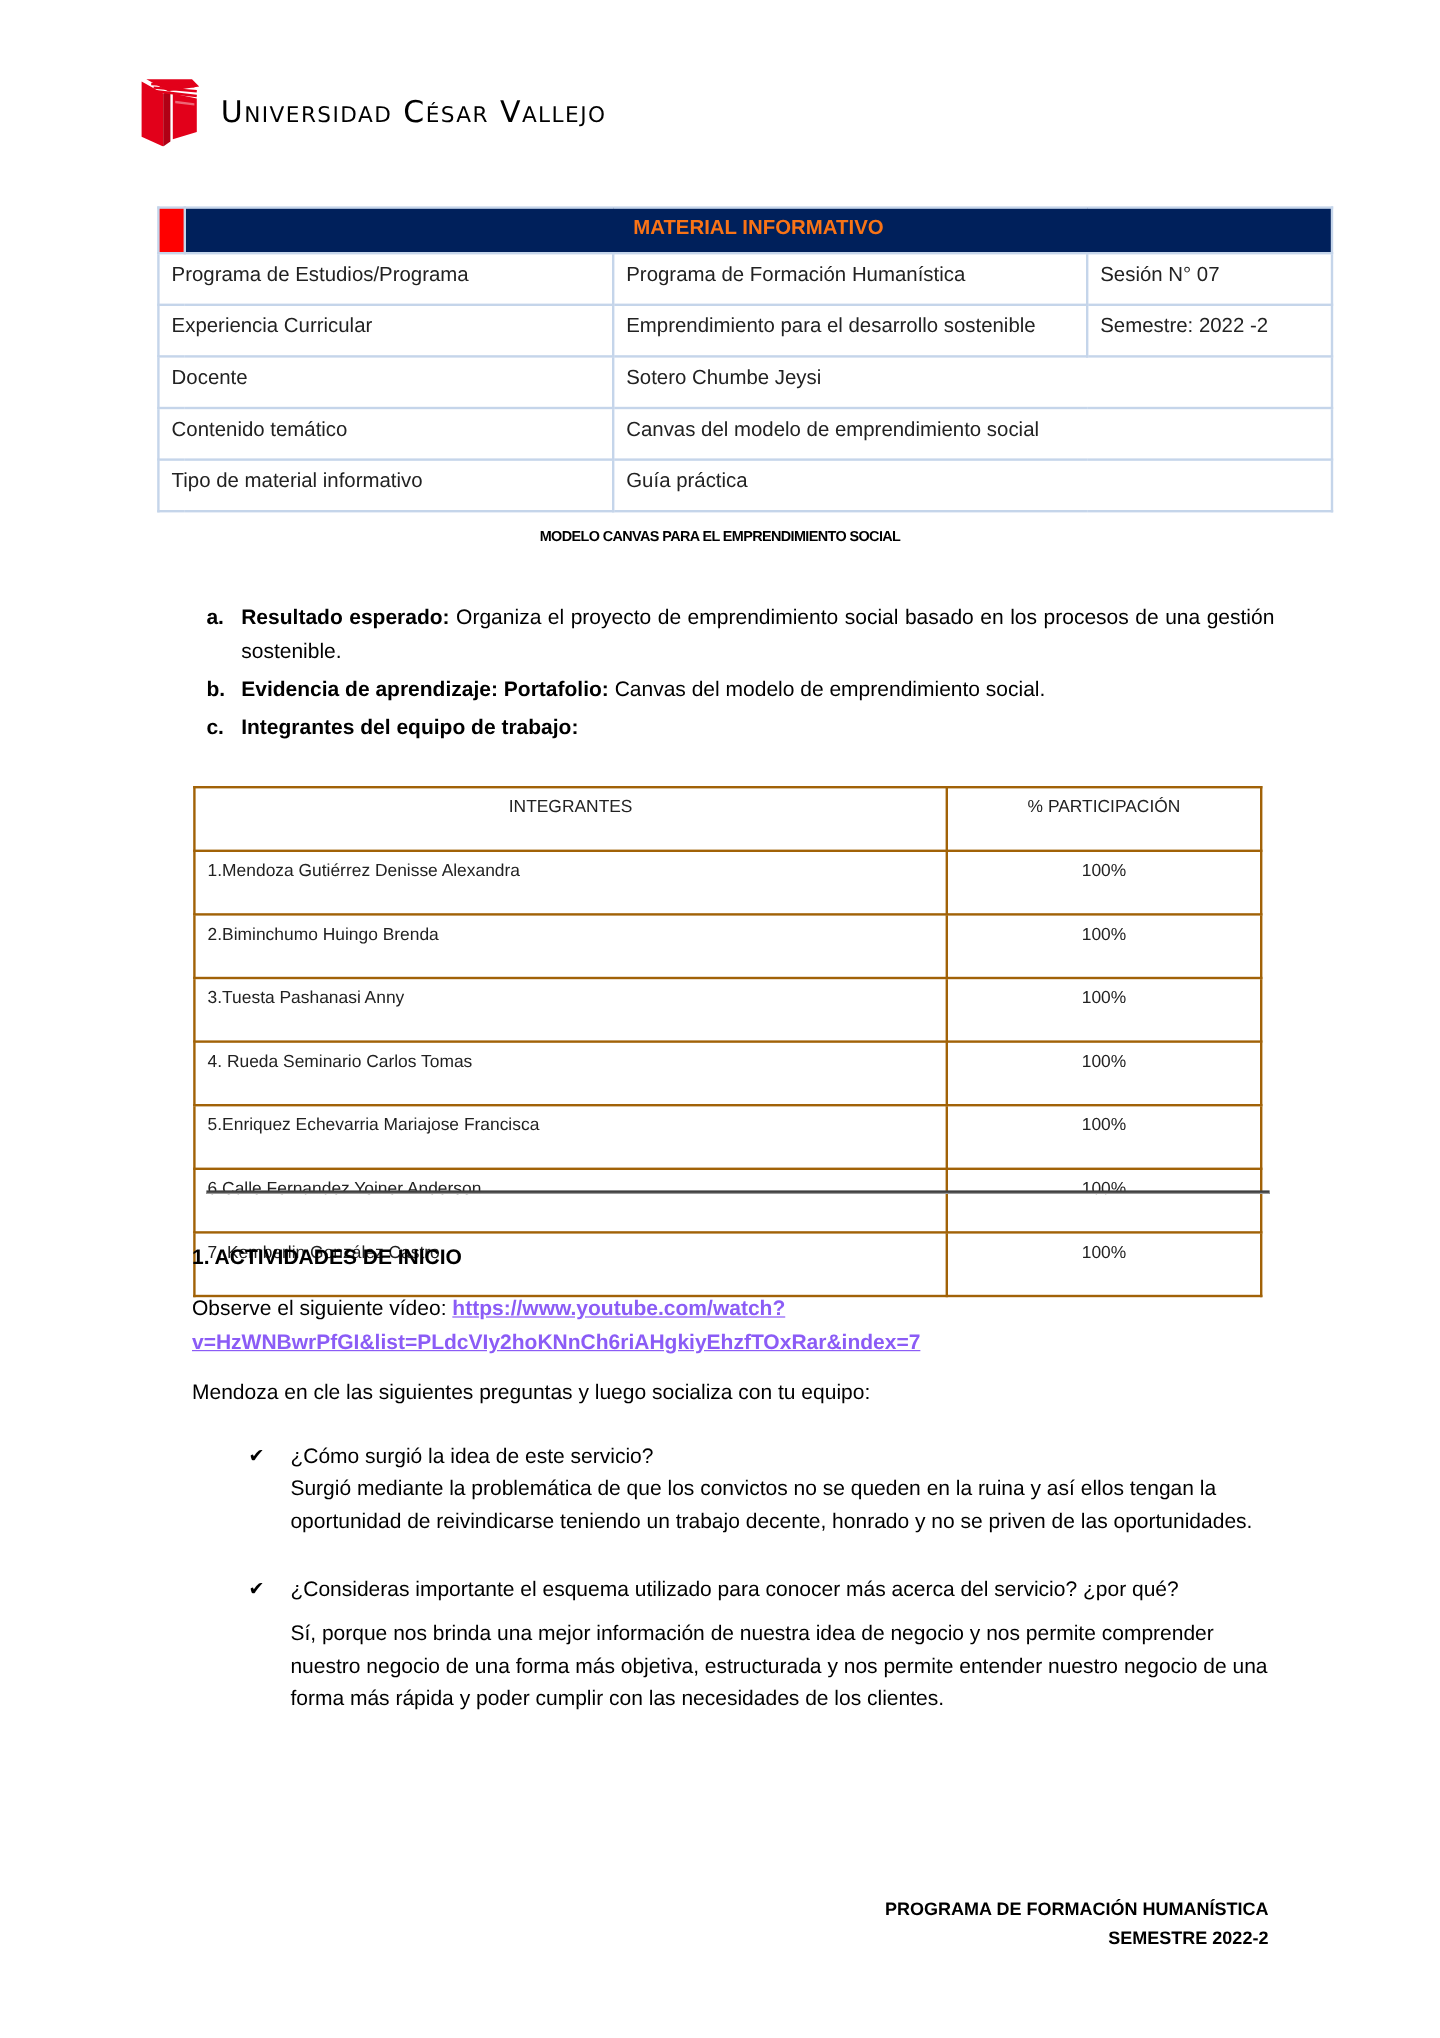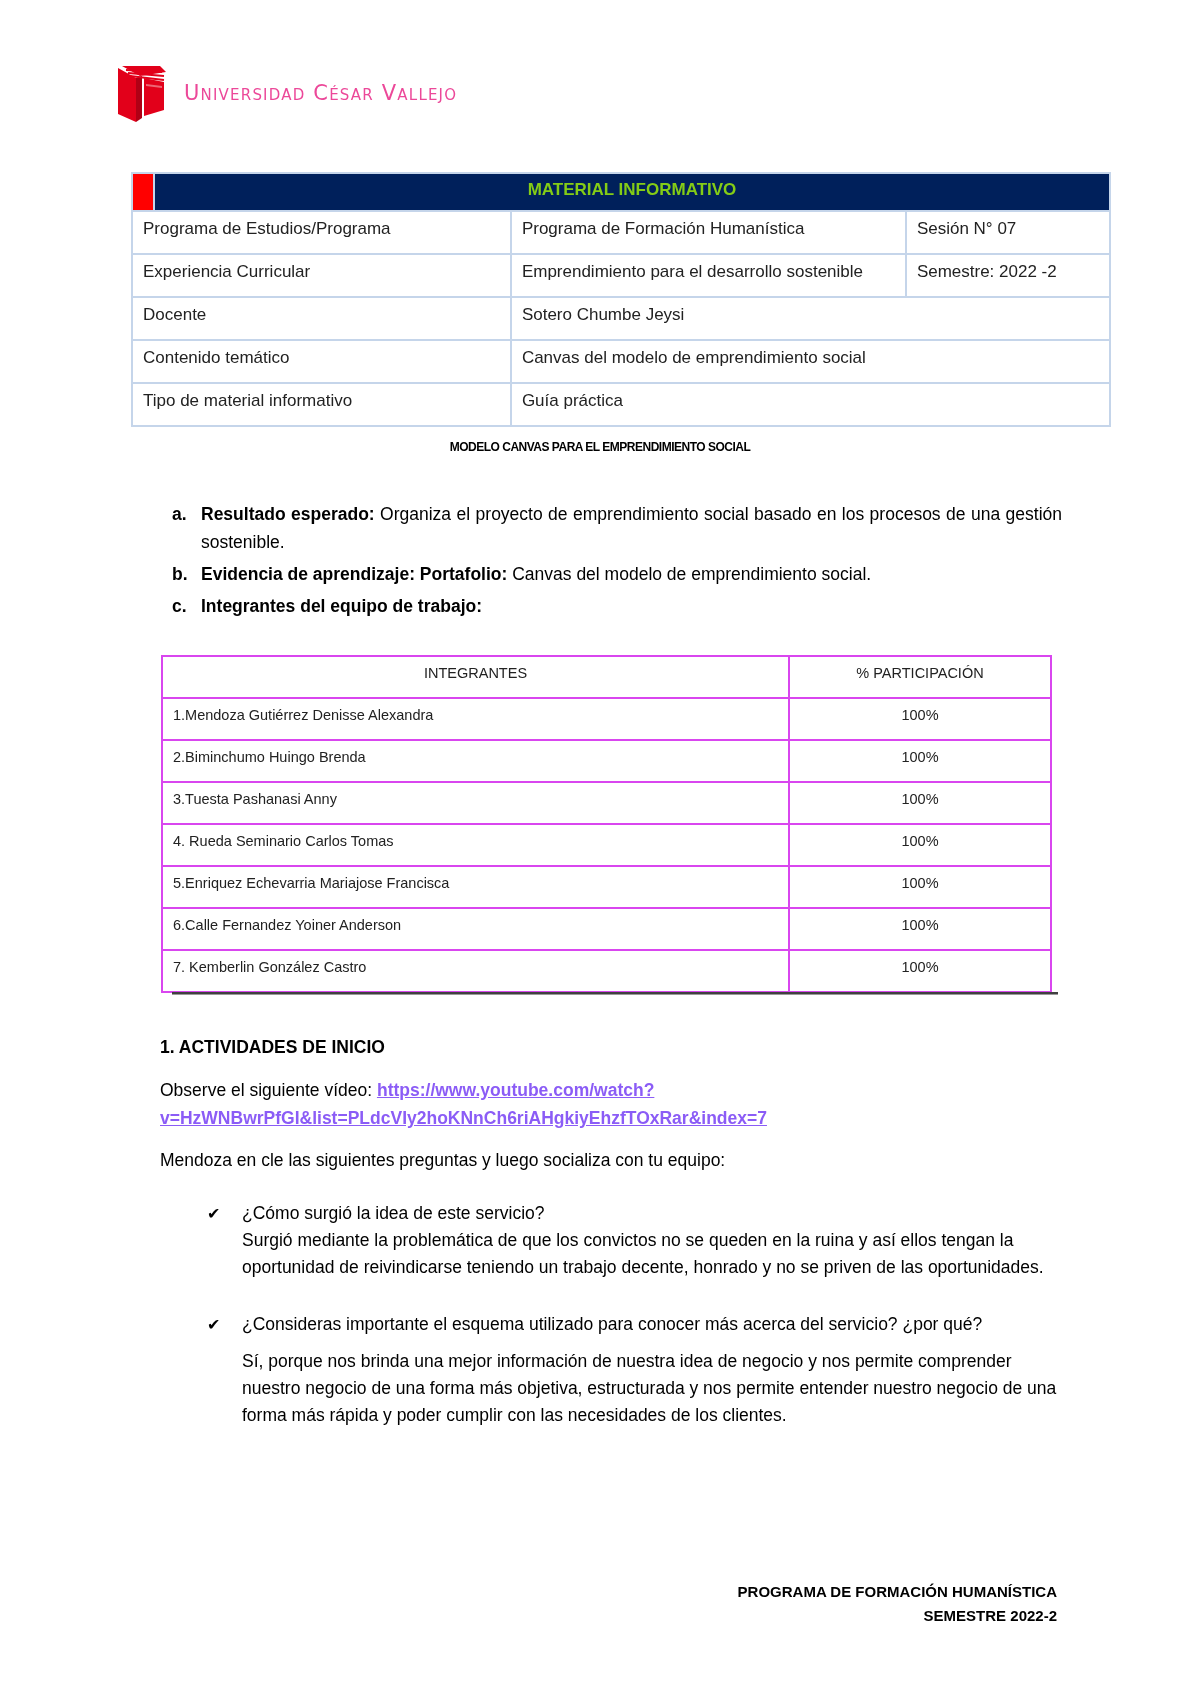--- a/index.html
+++ b/index.html
@@ -1,37 +1,37 @@
 <!DOCTYPE html>
 <html><head>
 <meta charset="utf-8">
 <style>
   * { box-sizing: border-box; margin: 0; padding: 0; }
   html, body { width: 1200px; height: 1698px; background: #ffffff; }
   body { position: relative; font-family: "Liberation Sans", sans-serif; color: #000; overflow: hidden; }
 
   .logo { position: absolute; left: 116px; top: 64px; display: flex; align-items: center; }
   .logo svg { width: 52px; height: 58px; }
-  .logo-text { margin-left: 16px; font-family: "DejaVu Sans", sans-serif; color: #ec4899; font-size: 21px; letter-spacing: 1.2px; font-weight: normal; font-variant: small-caps; }
+  .logo-text { margin-left: 16px; font-family: "DejaVu Sans", sans-serif; color: #000000; font-size: 25px; letter-spacing: 1.2px; font-weight: normal; font-variant: small-caps; }
 
   .info-table { position: absolute; left: 131px; top: 172px; width: 980px; border-collapse: collapse; font-family: "Liberation Sans", sans-serif; font-size: 17px; color: #222; }
   .info-table td { border: 2px solid #c5d5ea; padding: 7px 10px 14px 10px; vertical-align: top; height: 38px; }
   .info-head-red { background: #ff0000; width: 22px; padding: 0 !important; height: 38px !important; }
-  .info-head { background: #00205b; color: #84cc16; font-weight: bold; text-align: center; padding: 6px 0 10px 0 !important; height: 38px !important; font-size: 17px; }
+  .info-head { background: #00205b; color: #f97316; font-weight: bold; text-align: center; padding: 6px 0 10px 0 !important; height: 38px !important; font-size: 17px; }
 
   .doc-title { position: absolute; left: 0; width: 1200px; top: 440px; text-align: center; font-family: "Liberation Sans", sans-serif; font-weight: bold; font-size: 12px; letter-spacing: -0.5px; }
 
   .obj-list { position: absolute; left: 172px; top: 500px; width: 890px; font-family: "Liberation Sans", sans-serif; font-size: 17.5px; line-height: 28px; }
   .obj-item { position: relative; padding-left: 29px; margin-bottom: 4px; }
   .obj-item .marker { position: absolute; left: 0; top: 0; font-weight: bold; }
   .obj-item .b { font-weight: bold; }
   .obj-item.justify { text-align: justify; }
 
   .team-table { position: absolute; left: 161px; top: 655px; width: 891px; border-collapse: collapse; font-family: "Liberation Sans", sans-serif; font-size: 14.5px; color: #222; }
-  .team-table td, .team-table th { border: 2px solid #d946ef; height: 42px; vertical-align: top; padding: 8px 10px 0 10px; font-weight: normal; }
+  .team-table td, .team-table th { border: 2px solid #a16207; height: 53px; vertical-align: top; padding: 8px 10px 0 10px; font-weight: normal; }
   .team-table th { text-align: center; }
   .team-table td.pct { text-align: center; width: 262px; }
 
   .hrule { position: absolute; left: 172px; top: 992px; width: 886px; height: 3px; background: #404040; border-bottom: 1px solid #999; }
 
   .section { position: absolute; left: 160px; top: 1037px; width: 890px; font-family: "Liberation Sans", sans-serif; font-size: 17.5px; }
   .sec-title { font-weight: bold; margin-bottom: 18px; }
   .video-line { line-height: 28px; }
   .video-link { color: #8b5cf6; font-weight: bold; text-decoration: underline; cursor: pointer; }
   .comment { margin-top: 18px; }

